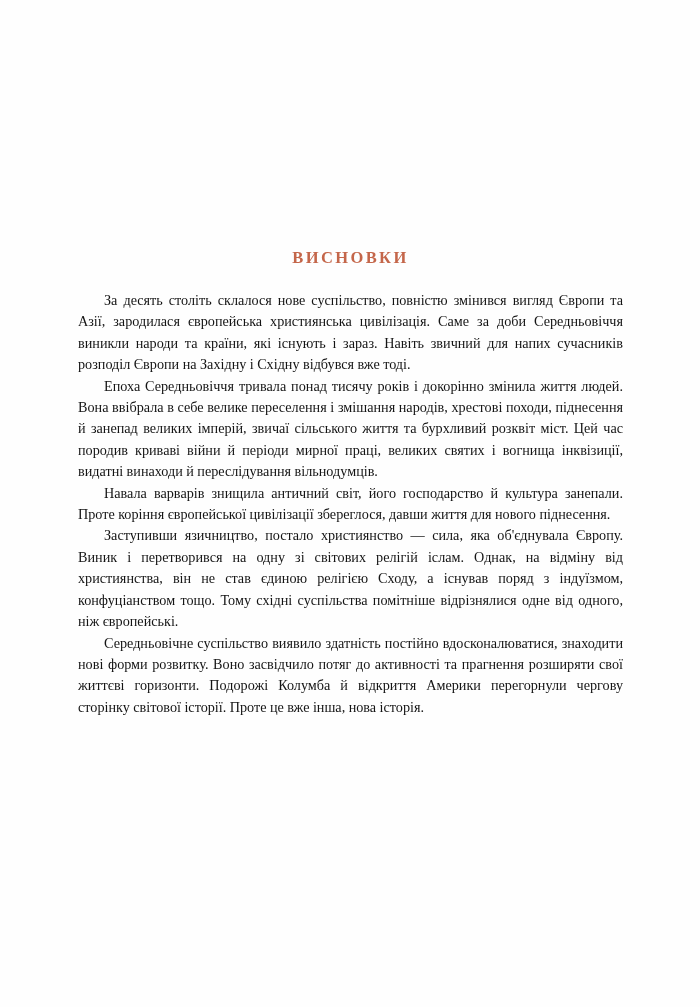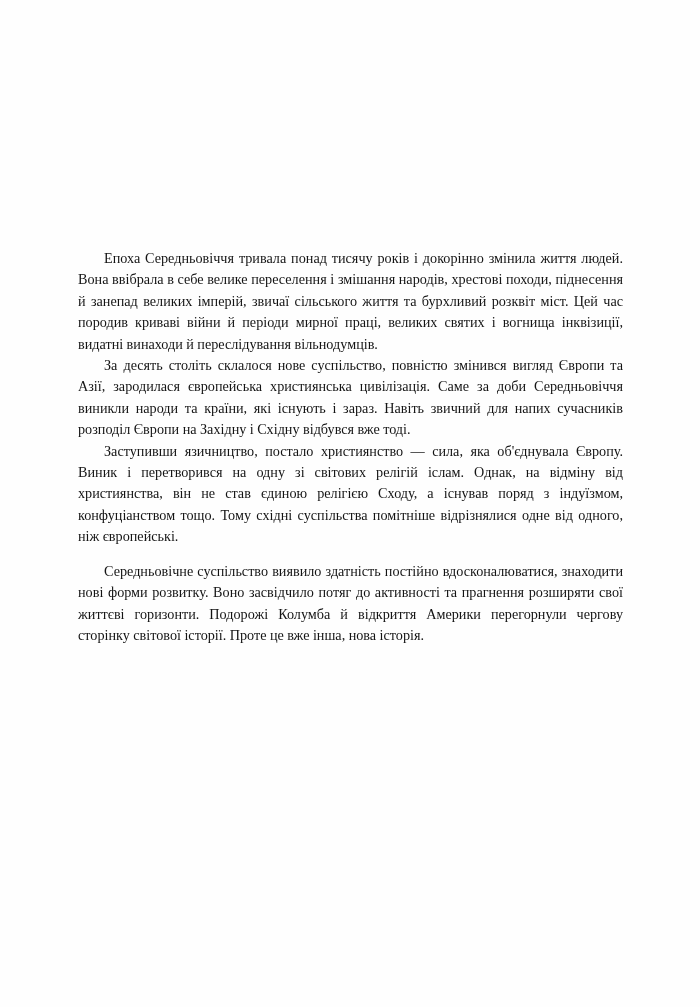--- a/index.html
+++ b/index.html
@@ -53,31 +53,32 @@
     font-size: 14.2px;
     line-height: 21.4px;
     color: #141414;
     font-family: "Liberation Serif", "DejaVu Serif", serif;
     hyphens: manual;
     word-spacing: -0.1px;
   }
 
   .body-text p:last-child {
     text-align: justify;
-    margin-top: 13px;
   }
 </style>
 </head>
 <body>
 
 <div class="page">
   <div class="content">
 
+    <h1 class="page-title">ВИСНОВКИ</h1>
 
     <div class="body-text">
+      <p>За десять століть склалося нове суспільство, повністю змінився вигляд Європи та Азії, зародилася європейська християнська цивілізація. Саме за доби Середньовіччя виникли народи та країни, які існують і зараз. Навіть звичний для напих сучасників розподіл Європи на Західну і Східну відбувся вже тоді.</p>
       <p>Епоха Середньовіччя тривала понад тисячу років і докорінно змінила життя людей. Вона ввібрала в себе велике переселення і змішання народів, хрестові походи, піднесення й занепад великих імперій, звичаї сільського життя та бурхливий розквіт міст. Цей час породив криваві війни й періоди мирної праці, великих святих і вогнища інквізиції, видатні винаходи й переслідування вільнодумців.</p>
-      <p>За десять століть склалося нове суспільство, повністю змінився вигляд Європи та Азії, зародилася європейська християнська цивілізація. Саме за доби Середньовіччя виникли народи та країни, які існують і зараз. Навіть звичний для напих сучасників розподіл Європи на Західну і Східну відбувся вже тоді.</p>
+      <p>Навала варварів знищила античний світ, його господарство й культура занепали. Проте коріння європейської цивілізації збереглося, давши життя для нового піднесення.</p>
       <p>Заступивши язичництво, постало християнство — сила, яка об'єднувала Європу. Виник і перетворився на одну зі світових релігій іслам. Однак, на відміну від християнства, він не став єдиною релігією Сходу, а існував поряд з індуїзмом, конфуціанством тощо. Тому східні суспільства помітніше відрізнялися одне від одного, ніж європейські.</p>
       <p>Середньовічне суспільство виявило здатність постійно вдосконалюватися, знаходити нові форми розвитку. Воно засвідчило потяг до активності та прагнення розширяти свої життєві горизонти. Подорожі Колумба й відкриття Америки перегорнули чергову сторінку світової історії. Проте це вже інша, нова історія.</p>
     </div>
 
   </div>
 </div>
 
 </body></html>

